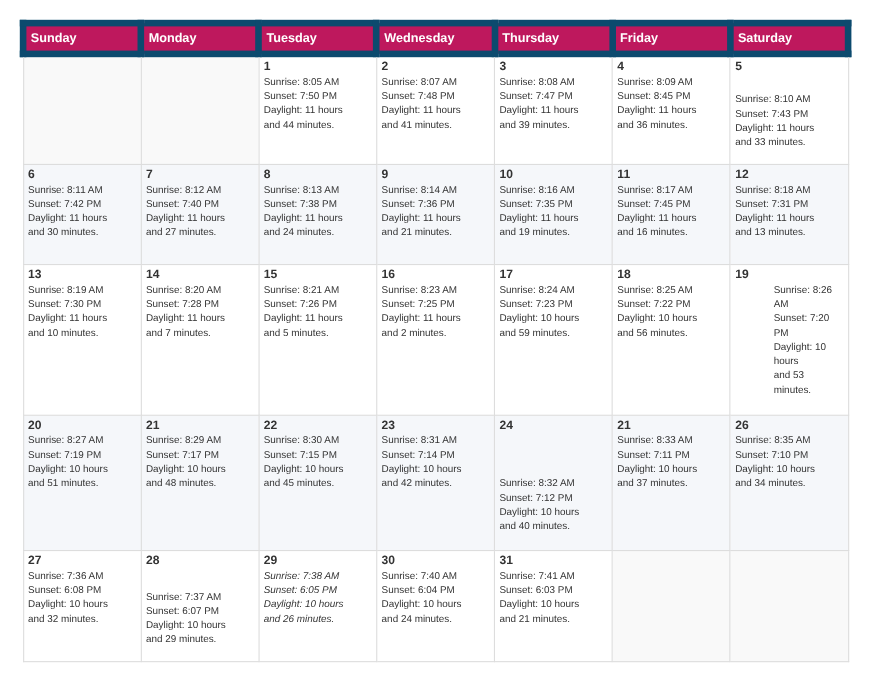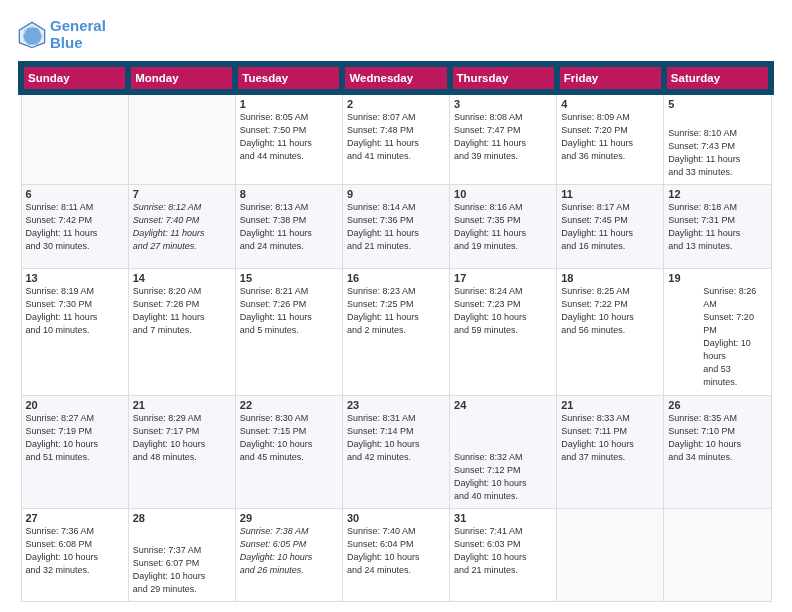--- a/index.html
+++ b/index.html
@@ -94,38 +94,20 @@
       color: #333;
     }
     .empty {
       background: #f9f9f9 !important;
     }
   </style>
 </head>
 <body>
 
 <div class="page">
-  <div class="header">
-    <div class="logo">
-      <svg class="logo-icon" viewBox="0 0 40 40">
-        <polygon points="20,4 36,14 36,30 20,36 4,30 4,14" fill="#4a7fc1" opacity="0.15"></polygon>
-        <polygon points="20,2 38,13 38,31 20,38 2,31 2,13" fill="none" stroke="#4a7fc1" stroke-width="2"></polygon>
-        <polygon points="14,10 28,10 35,22 28,34 14,34 7,22" fill="#4a90d9" opacity="0.6"></polygon>
-        <polygon points="20,6 32,13 32,29 20,34 8,29 8,13" fill="#4a90d9" opacity="0.3"></polygon>
-      </svg>
-      <div class="logo-text">
-        <div><span>General</span></div>
-        <div style="color:#4a90d9;">Blue</div>
-      </div>
-    </div>
-    <div class="title-block">
-      <div class="month-title"></div>
-      <div class="subtitle"></div>
-    </div>
-  </div>
 
   <table class="calendar">
     <thead>
       <tr>
       <th>Sunday</th>
           <th>Monday</th>
           <th>Tuesday</th>
           <th>Wednesday</th>
           <th>Thursday</th>
           <th>Friday</th>
@@ -153,21 +135,21 @@
           <td>
             <span class="day-num">3</span>
             <div class="day-info" style="white-space: pre-line;">Sunrise: 8:08 AM
 Sunset: 7:47 PM
 Daylight: 11 hours
 and 39 minutes.</div>
           </td>
           <td>
             <span class="day-num">4</span>
             <div class="day-info" style="white-space: pre-line;">Sunrise: 8:09 AM
-Sunset: 7:20 PM
+Sunset: 8:45 PM
 Daylight: 11 hours
 and 36 minutes.</div>
           </td>
           <td>
             <span class="day-num">5</span>
             <div class="day-info" style="white-space: pre-line; margin-top: 17px;">Sunrise: 8:10 AM
 Sunset: 7:43 PM
 Daylight: 11 hours
 and 33 minutes.</div>
           </td>
@@ -175,21 +157,21 @@
         <tr>
           <td>
             <span class="day-num">6</span>
             <div class="day-info" style="white-space: pre-line;">Sunrise: 8:11 AM
 Sunset: 7:42 PM
 Daylight: 11 hours
 and 30 minutes.</div>
           </td>
           <td>
             <span class="day-num">7</span>
-            <div class="day-info" style="white-space: pre-line; font-style: italic;">Sunrise: 8:12 AM
+            <div class="day-info" style="white-space: pre-line;">Sunrise: 8:12 AM
 Sunset: 7:40 PM
 Daylight: 11 hours
 and 27 minutes.</div>
           </td>
           <td>
             <span class="day-num">8</span>
             <div class="day-info" style="white-space: pre-line;">Sunrise: 8:13 AM
 Sunset: 7:38 PM
 Daylight: 11 hours
 and 24 minutes.</div>

